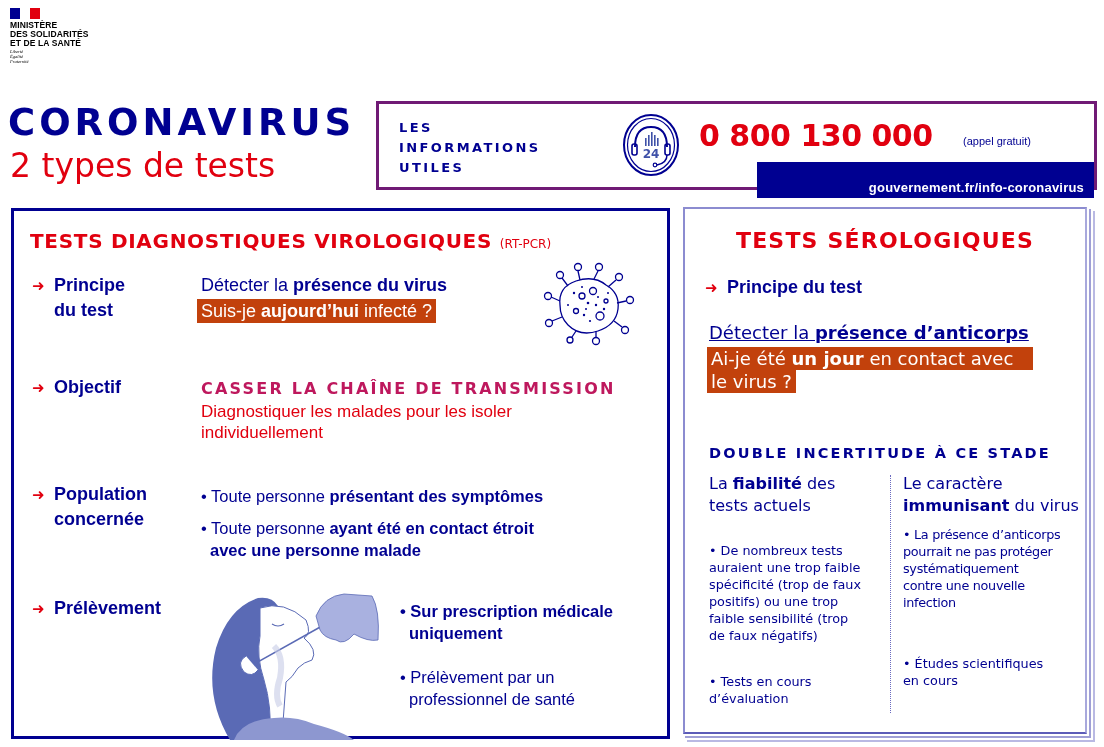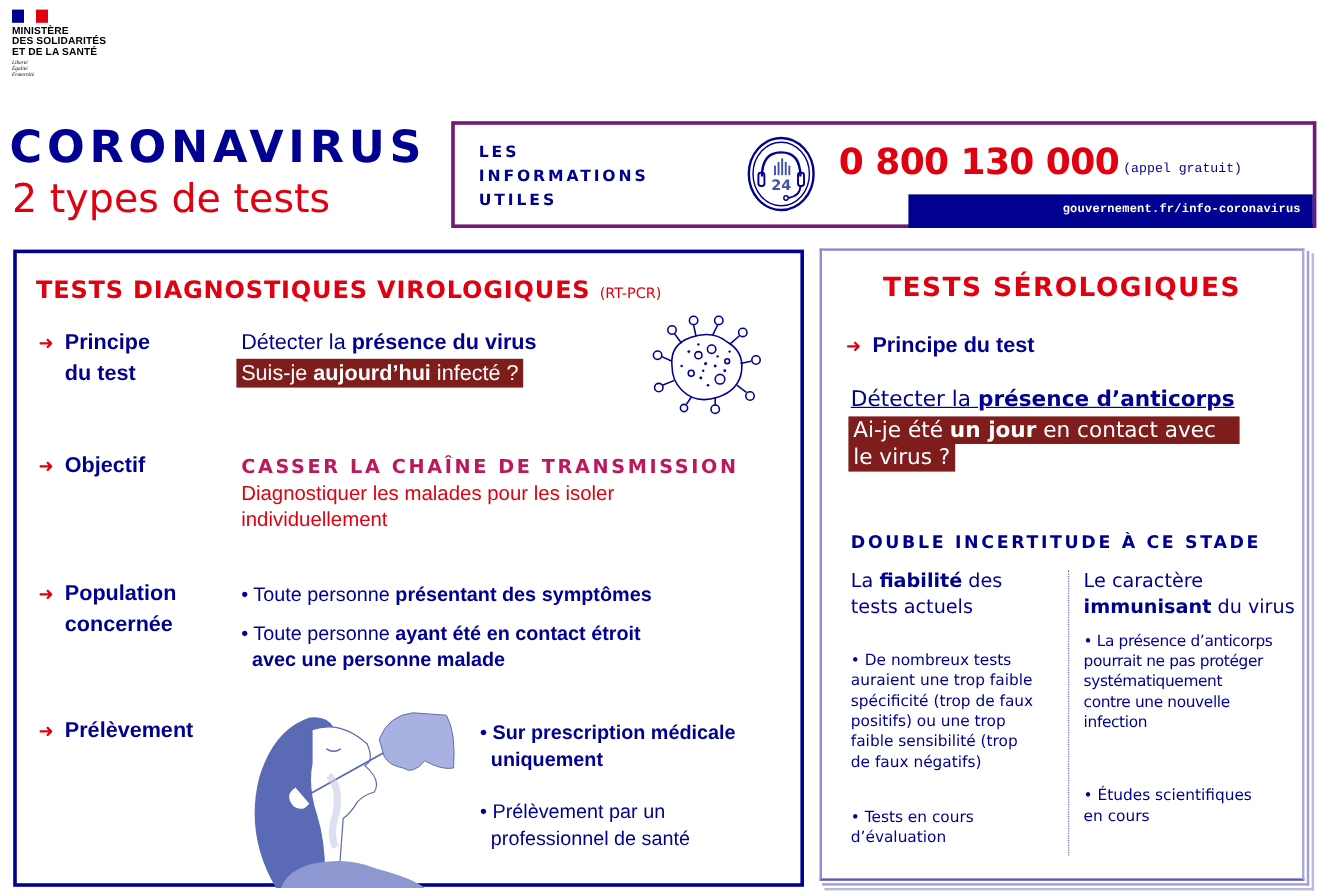--- a/index.html
+++ b/index.html
@@ -17,32 +17,32 @@
 
   
   .title-main { left: 8px; top: 101px; font-size: 37px; font-weight: bold; letter-spacing: 4px; color: #000091; font-family: "DejaVu Sans", sans-serif; }
   .title-sub { left: 10px; top: 146px; font-size: 33px; color: #e1000f; font-family: "DejaVu Sans", sans-serif; }
 
   
   .info-box { left: 376px; top: 101px; width: 721px; height: 89px; border: 3px solid #701a75; }
   .info-label { left: 20px; top: 14px; font-size: 13px; font-weight: bold; letter-spacing: 2.4px; line-height: 20px; font-family: "DejaVu Sans", sans-serif; }
   .headset { left: 240px; top: 9px; width: 64px; height: 64px; }
   .phone { left: 320px; top: 14px; font-size: 30px; font-weight: bold; color: #e1000f; font-family: "DejaVu Sans", sans-serif; letter-spacing: -0.5px; }
-  .phone-note { left: 557px; top: 31px; font-size: 11px; color: #000091; font-family: Liberation Mono, monospace; }
-  .url-bar { left: 378px; top: 58px; width: 337px; height: 28px; background: #000091; color: #fff; font-size: 10px; font-weight: bold; padding: 8px 10px; text-align: right; font-family: Liberation Mono, monospace; letter-spacing: 0.2px; }
+  .phone-note { left: 584px; top: 31px; font-size: 11px; color: #000091; }
+  .url-bar { left: 378px; top: 58px; width: 337px; height: 28px; background: #000091; color: #fff; font-size: 13px; font-weight: bold; padding: 18px 10px; text-align: right; font-family: Liberation Sans, sans-serif; letter-spacing: 0.2px; }
 
   
   .left-panel { left: 11px; top: 208px; width: 659px; height: 531px; border: 3px solid #000091; }
   .lp-title { left: 16px; top: 18px; font-size: 20px; font-weight: bold; color: #e1000f; font-family: "DejaVu Sans", sans-serif; letter-spacing: 0.7px; }
   .lp-title small { font-size: 12px; font-weight: normal; letter-spacing: 0; }
   .row-label { font-size: 18px; font-weight: bold; line-height: 24px; color: #000091; }
   .row-label .arrow { color: #e1000f; font-size: 15px; margin-right: 2px; display: inline-block; width: 20px; }
   .row-label .cont { padding-left: 22px; display: block; }
   .txt18 { font-size: 18px; line-height: 24px; }
-  .hl { background: #7f1d1d; color: #fff; padding: 0 4px; display: inline-block; }
+  .hl { background: #c2410c; color: #fff; padding: 0 4px; display: inline-block; }
   .caps-red { font-size: 16px; font-weight: bold; color: #be185d; letter-spacing: 2.2px; font-family: "DejaVu Sans", sans-serif; }
   .red-txt { font-size: 17px; color: #e1000f; line-height: 21px; }
   .bullet { font-size: 16.5px; line-height: 22px; }
   .virus { left: 524px; top: 50px; width: 100px; height: 85px; }
   .swab { left: 180px; top: 375px; width: 210px; height: 154px; }
 
   
   .rp-shadow2 { left: 687px; top: 211px; width: 408px; height: 531px; border: 2px solid #b9b9e3; border-top: none; border-left: none; }
   .rp-shadow1 { left: 685px; top: 209px; width: 406px; height: 529px; border: 2px solid #9f9fd6; border-top: none; border-left: none; }
   .right-panel { left: 683px; top: 207px; width: 404px; height: 527px; border: 2px solid #8c8cd0; border-bottom-color: #5c5cb8; border-right-color: #a8a8dc; background: #fff; }

